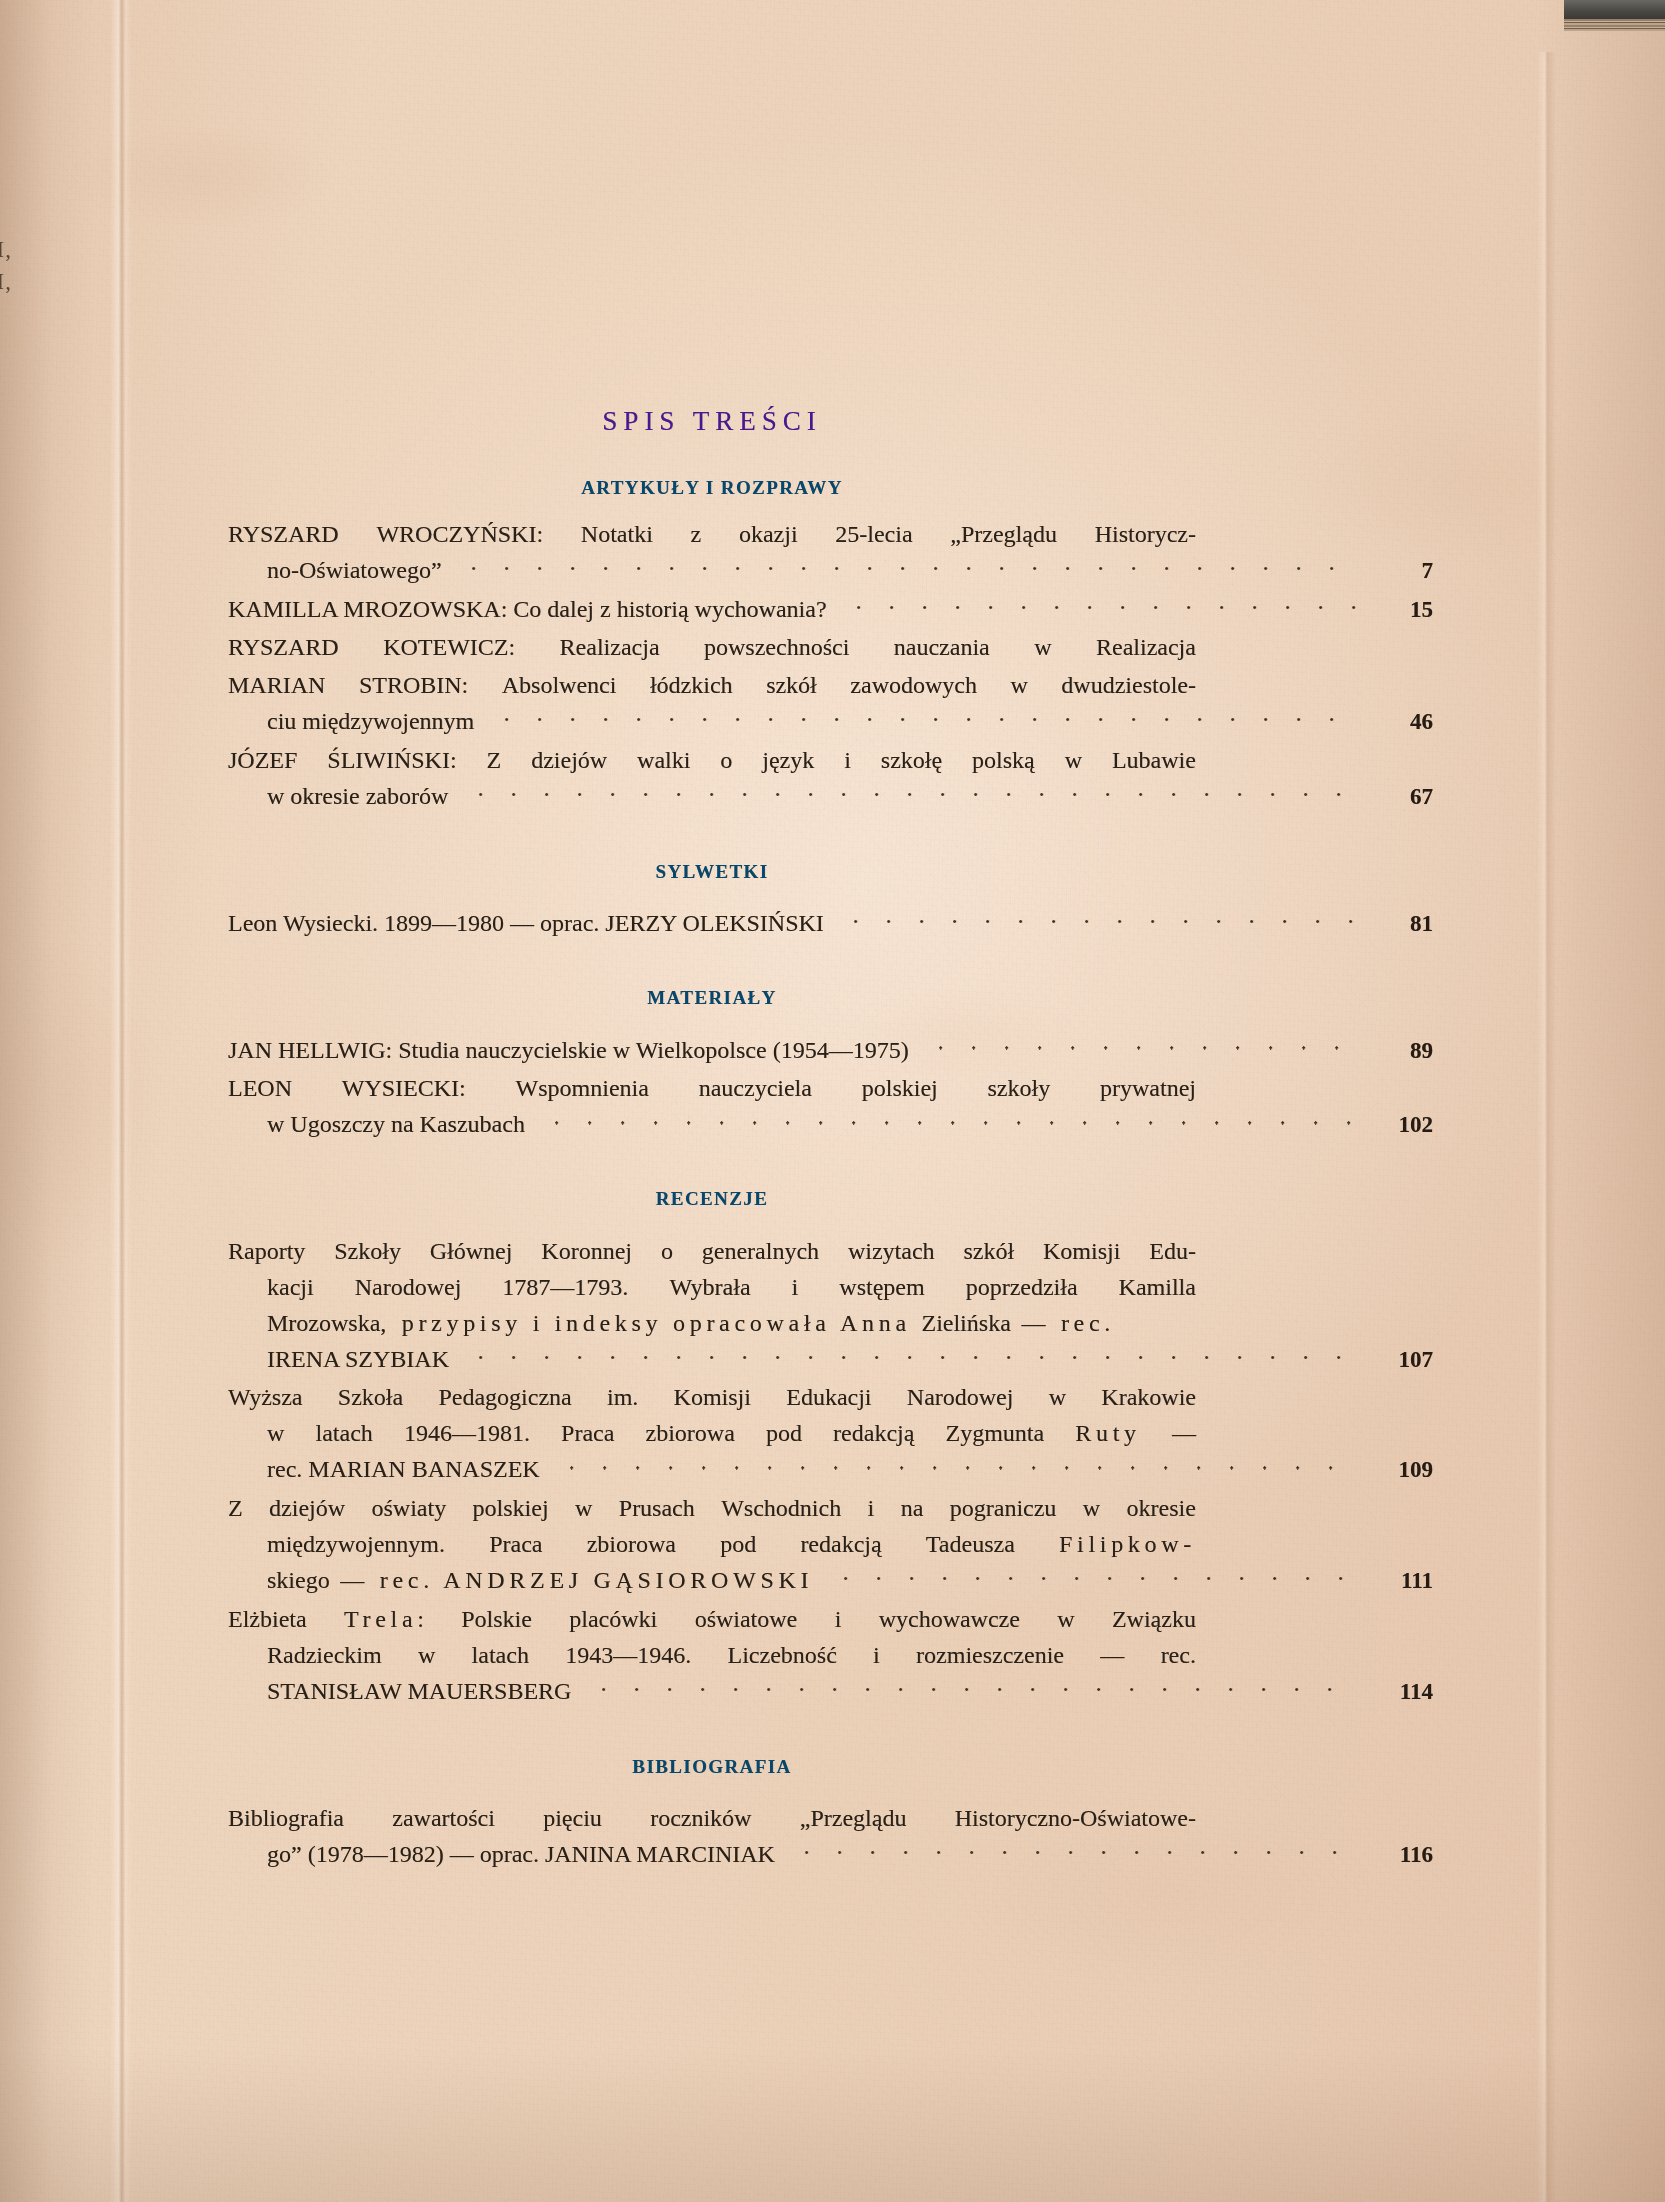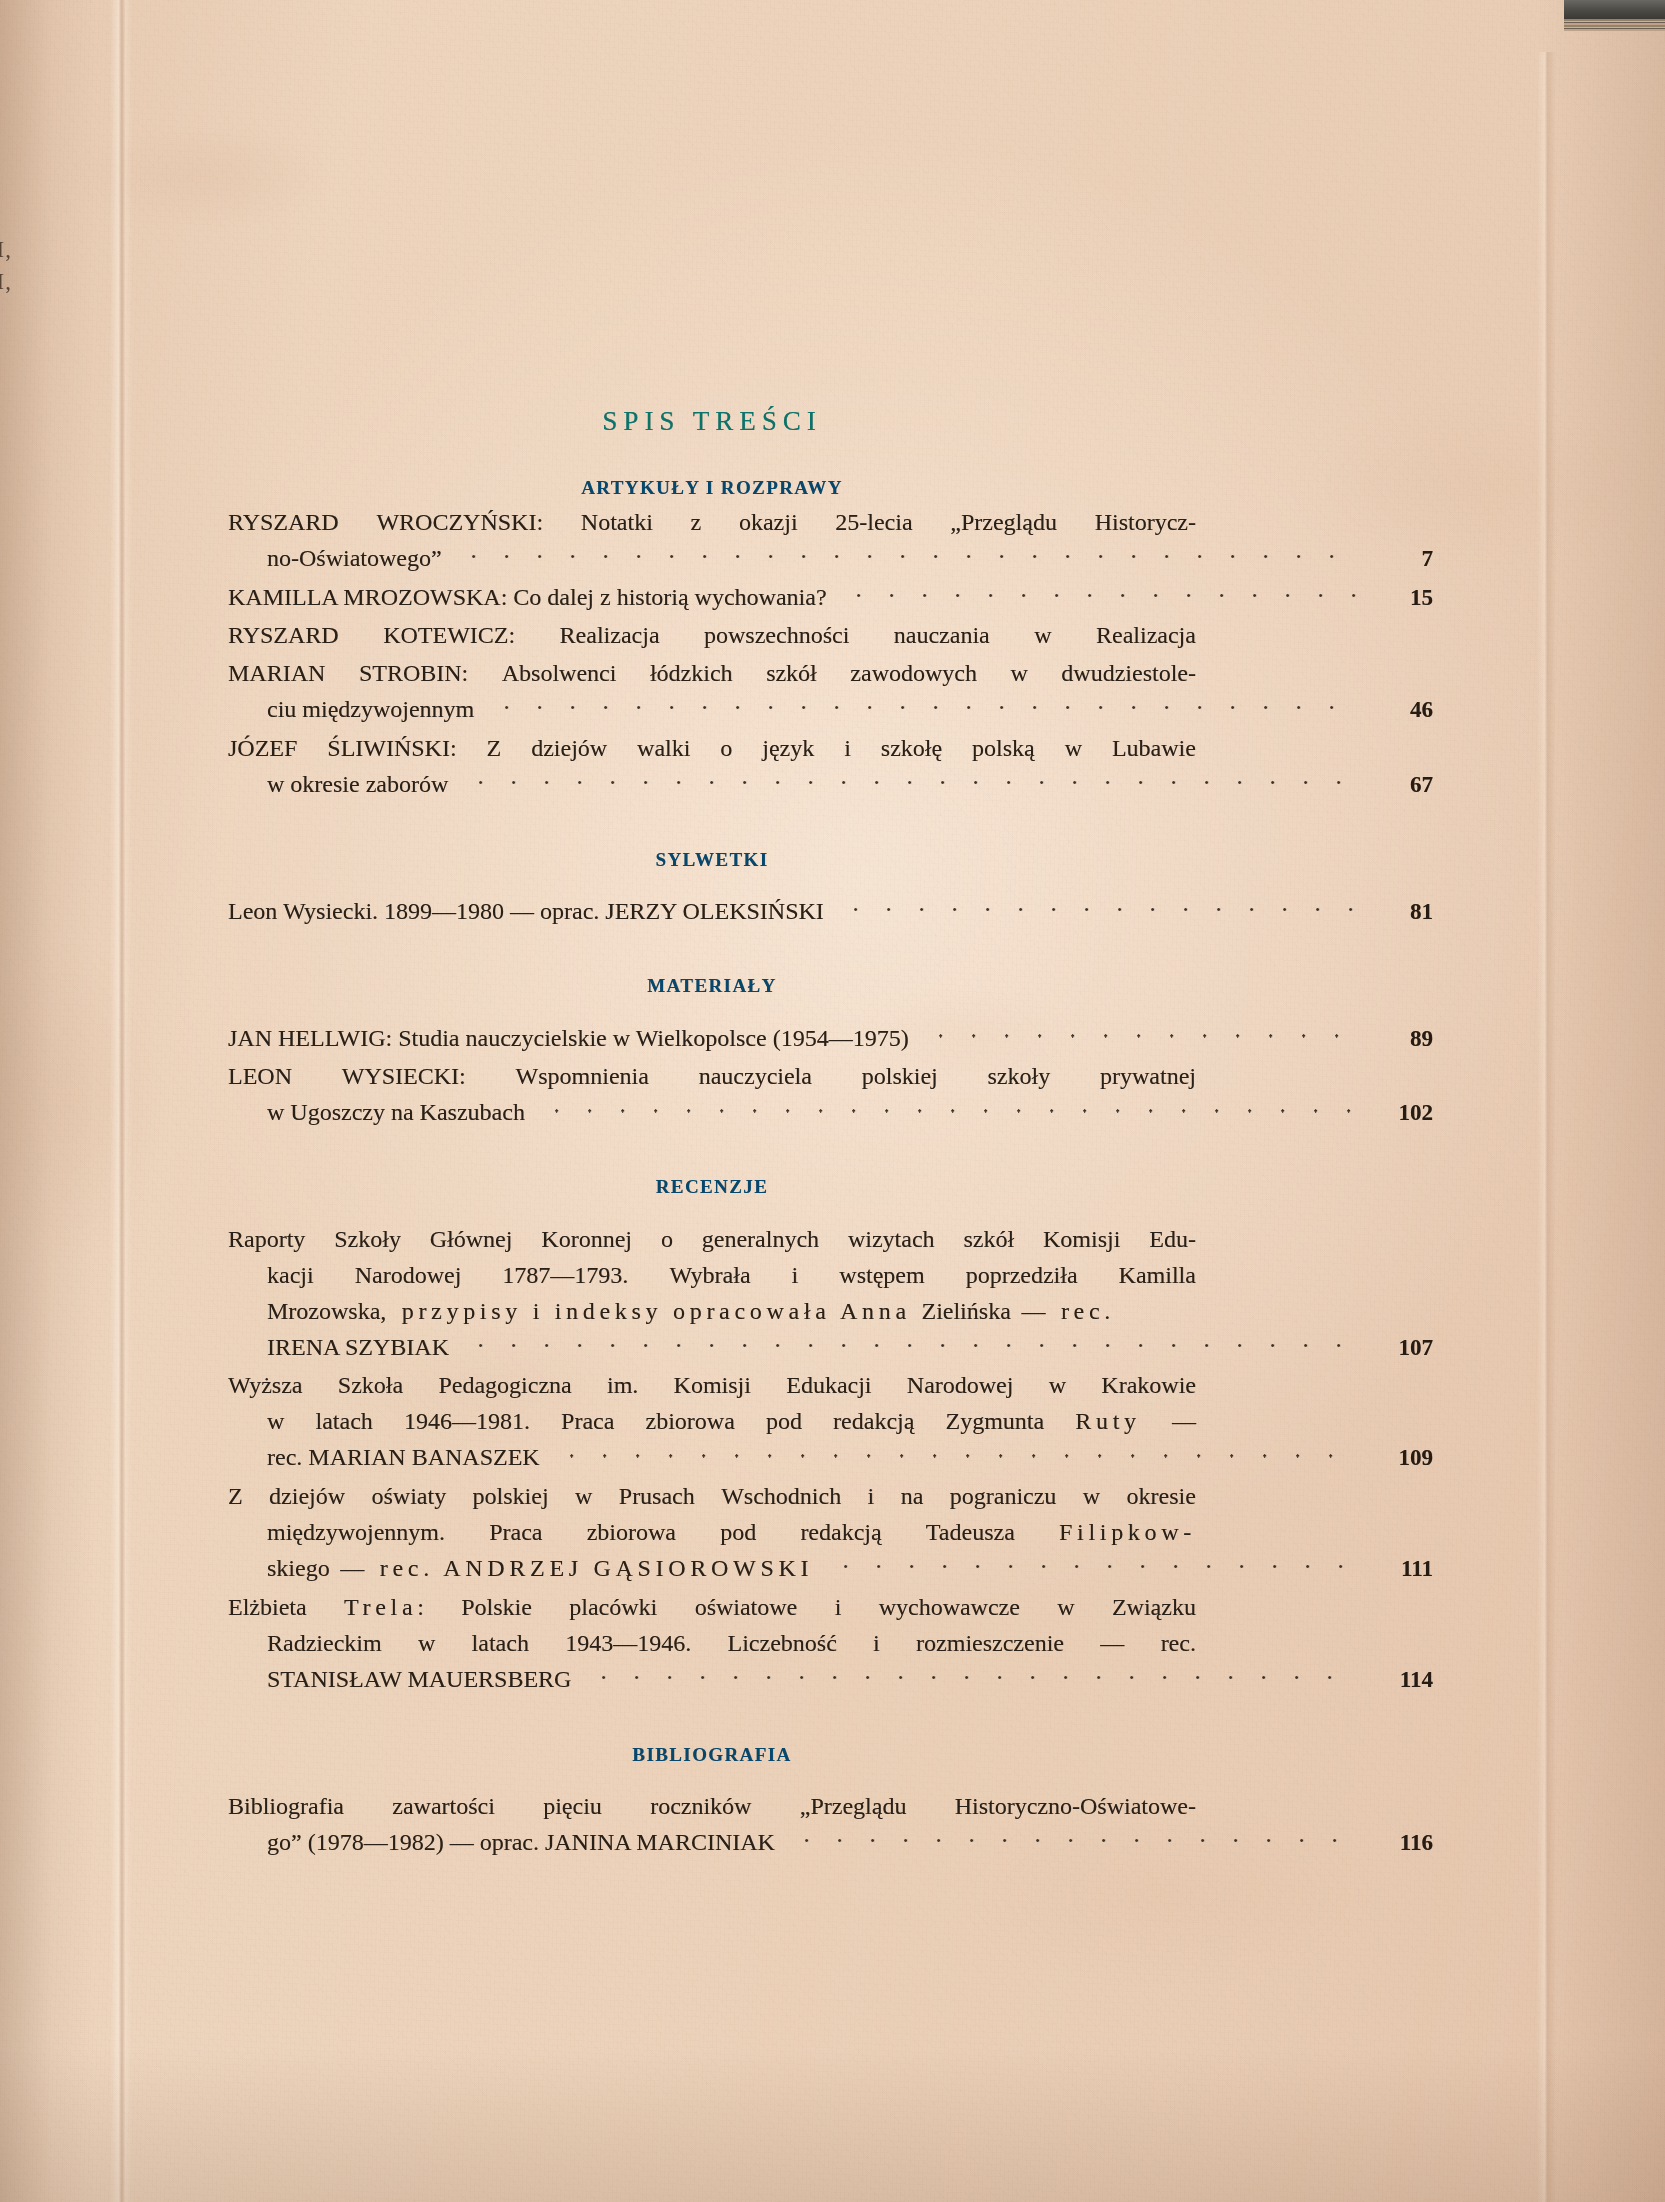--- a/index.html
+++ b/index.html
@@ -137,40 +137,40 @@
     width: 1205px;
   }
 
   .doc-title {
     margin-top: 406px;
     text-align: center;
     width: 968px;
     font-size: 27px;
     letter-spacing: 6px;
     font-weight: 400;
-    color: #0f766e;
+    color: #4c1d95;
     text-shadow: 0.3px 0.3px 0 rgba(60,45,32,0.45);
   }
 
   .section-head {
     text-align: center;
     width: 968px;
     font-size: 19px;
     font-weight: bold;
     letter-spacing: 1.4px;
     color: #0c4a6e;
     text-shadow: 0.3px 0.3px 0 rgba(60,45,32,0.40);
   }
   #head-artykuly   { margin-top: 40px; }
   #head-sylwetki   { margin-top: 46px; }
   #head-materialy  { margin-top: 45px; }
   #head-recenzje   { margin-top: 45px; }
   #head-bibliografia { margin-top: 46px; }
 
-  .entries { margin-top: 5px; }
+  .entries { margin-top: 17px; }
   #entries-sylwetki,
   #entries-materialy,
   #entries-recenzje,
   #entries-bibliografia { margin-top: 22.4px; }
 
   .entry {
     position: relative;
     margin-bottom: 1.7px;
   }
 

